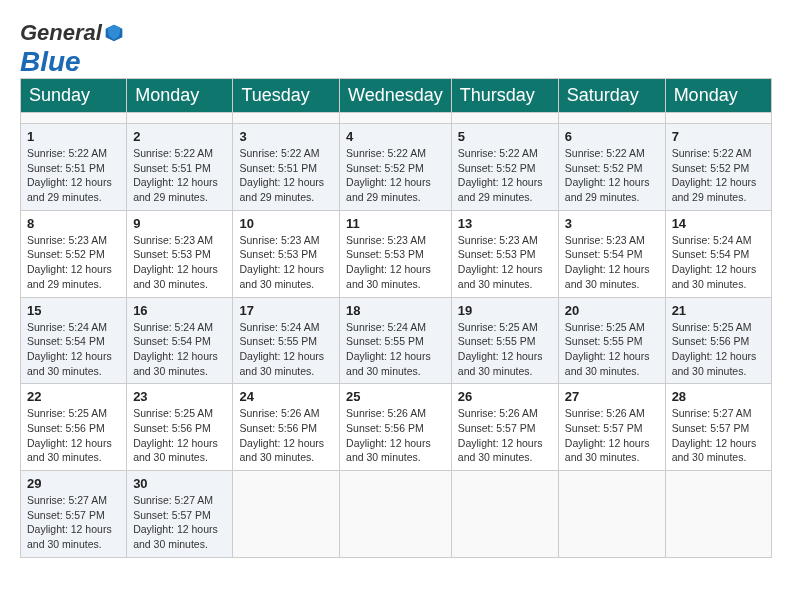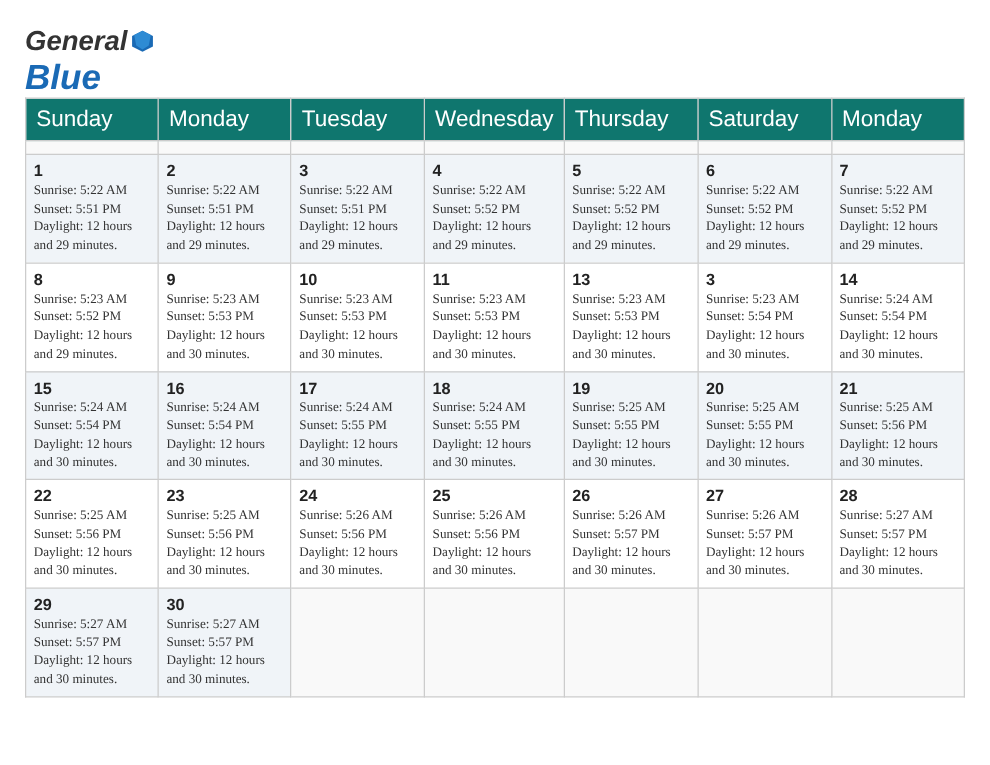--- a/index.html
+++ b/index.html
@@ -76,21 +76,20 @@
       font-size: 13px;
       font-weight: bold;
       color: #222;
       display: block;
       margin-bottom: 2px;
     }
     .day-info {
       font-size: 10.5px;
       color: #333;
       line-height: 1.4;
-      font-family: Liberation Serif, serif;
     }
     .empty {
       background: #f9f9f9 !important;
     }
   </style>
 </head>
 <body>
 
 <div class="header">
   <div class="logo">

